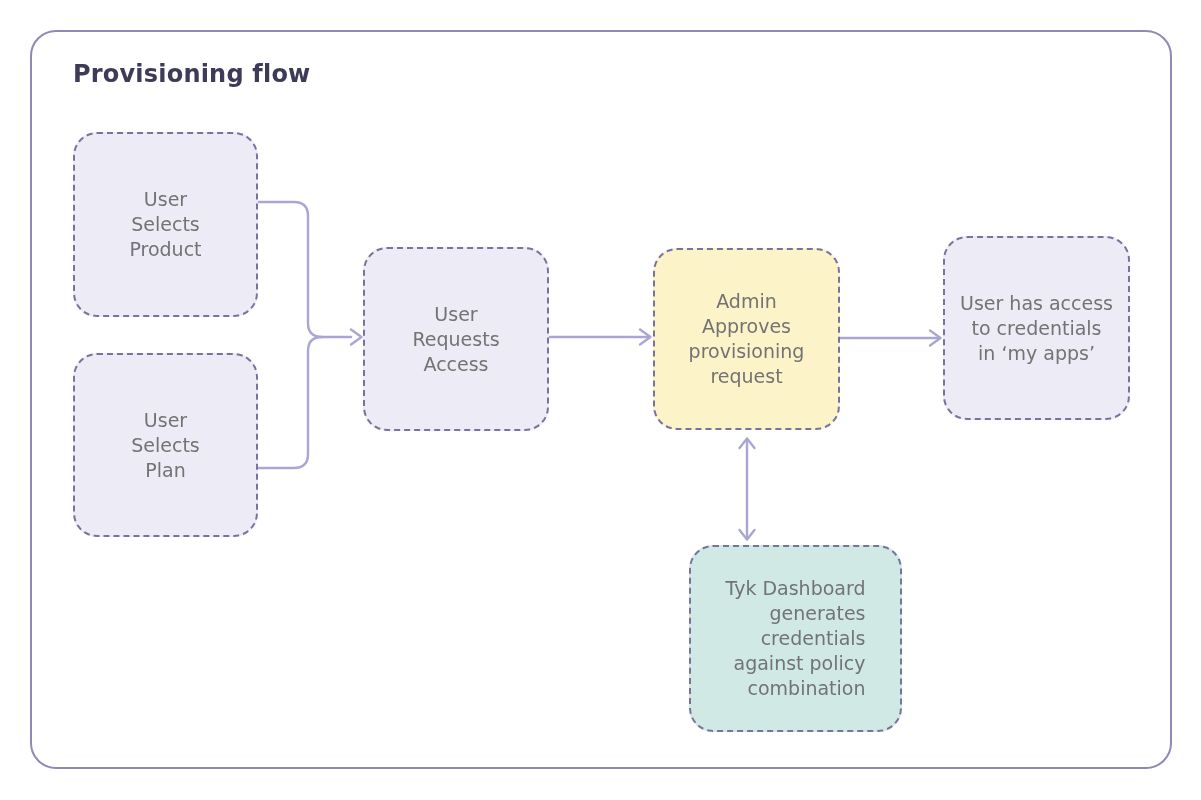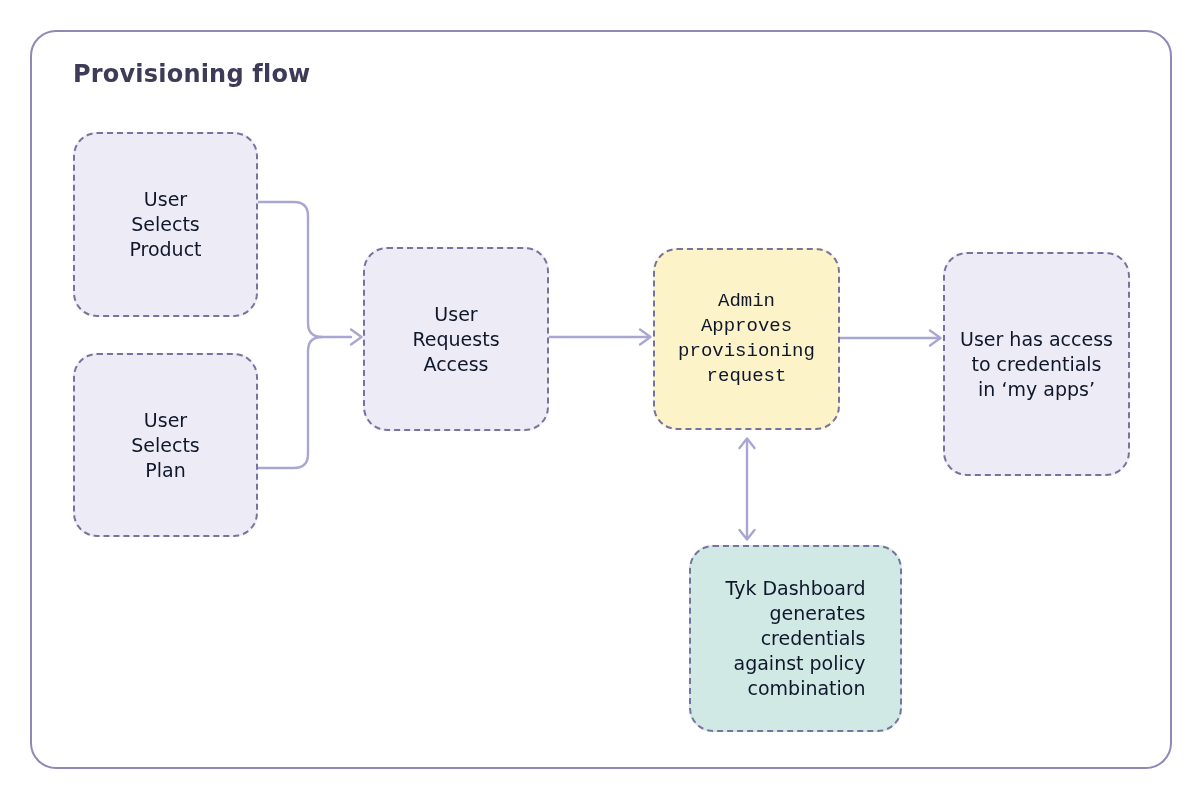--- a/index.html
+++ b/index.html
@@ -41,28 +41,28 @@
     border-radius: 24px;
     display: flex;
     align-items: center;
     justify-content: center;
     text-align: center;
     box-sizing: border-box;
   }
   .node .label {
     font-size: 19px;
     line-height: 25px;
-    color: #0f172a;
+    color: #737373;
     white-space: pre-line;
   }
   #node-product  { left: 73px;  top: 132px; width: 185px; height: 185px; }
   #node-plan     { left: 73px;  top: 353px; width: 185px; height: 184px; }
   #node-request  { left: 363px; top: 247px; width: 186px; height: 184px; }
-  #node-approve  { left: 653px; top: 248px; width: 187px; height: 182px; font-family: Liberation Mono, monospace; }
-  #node-access   { left: 943px; top: 252px; width: 187px; height: 224px; }
+  #node-approve  { left: 653px; top: 248px; width: 187px; height: 182px; }
+  #node-access   { left: 943px; top: 236px; width: 187px; height: 184px; }
   #node-dashboard{ left: 689px; top: 545px; width: 213px; height: 187px; text-align: right; }
   svg.connectors {
     position: absolute;
     left: 0;
     top: 0;
     width: 1201px;
     height: 800px;
     pointer-events: none;
   }
   svg.connectors path {

